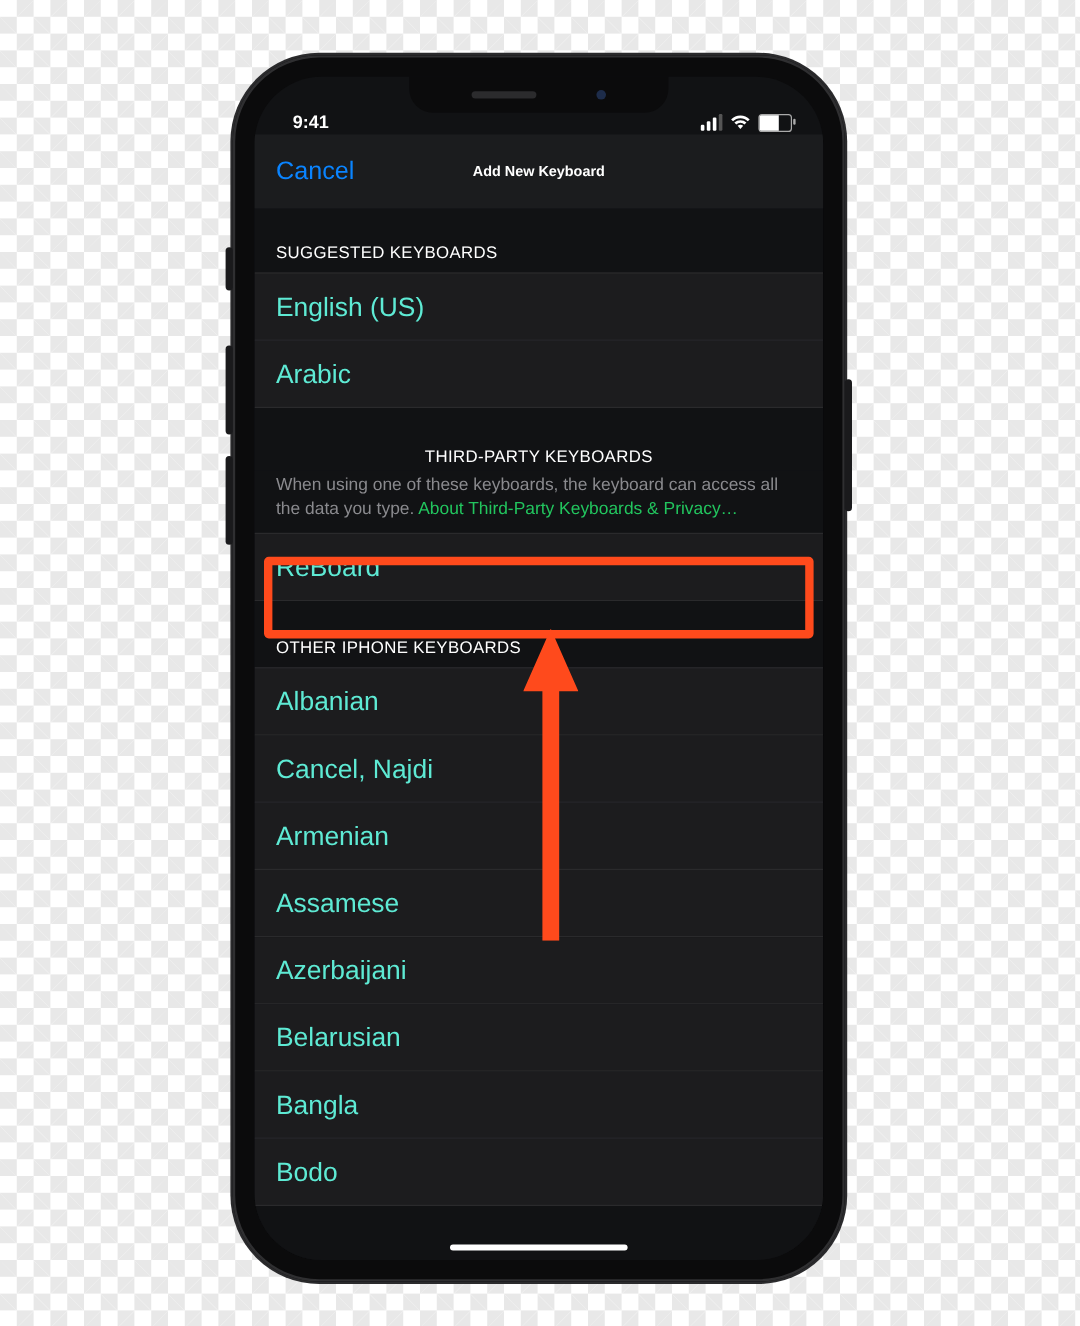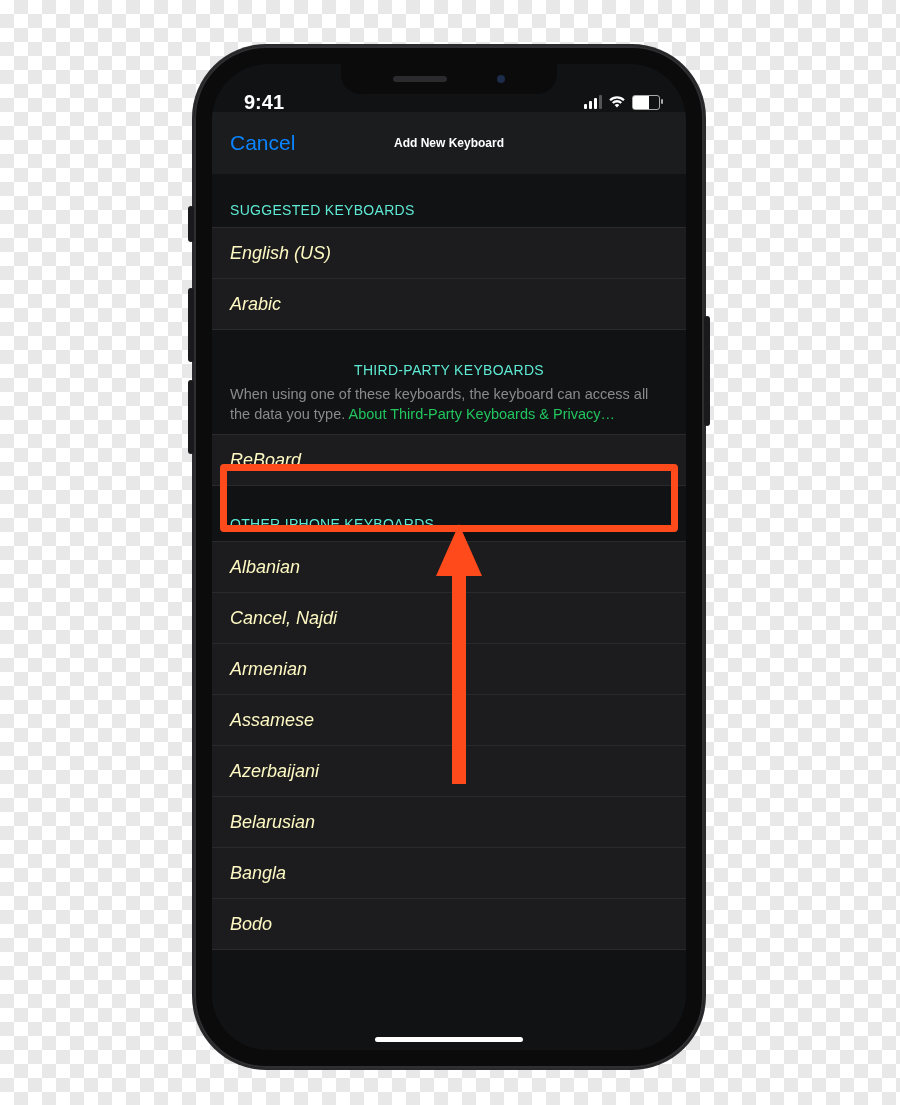--- a/index.html
+++ b/index.html
@@ -74,21 +74,21 @@
   
   .statusbar {
     position: absolute;
     top: 0; left: 0; right: 0;
     height: 48px;
     display: flex;
     align-items: center;
     justify-content: space-between;
     padding: 14px 26px 0 32px;
     color: #fff;
-    font-size: 20px;
+    font-size: 15px;
     font-weight: 600;
     z-index:4;
   }
   .status-right { display:flex; align-items:center; gap:6px; }
   .bars { display:flex; align-items:flex-end; gap:2px; }
   .bars span { width:3px; background:#fff; border-radius:1px; display:block;}
   .bars span:nth-child(1){height:5px;}
   .bars span:nth-child(2){height:8px;}
   .bars span:nth-child(3){height:11px;}
   .bars span:nth-child(4){height:14px; background:#555;}
@@ -127,41 +127,40 @@
   .content {
     position: absolute;
     top: 110px;
     bottom: 0;
     left: 0;
     right: 0;
     overflow: hidden;
     background: #111214;
   }
   .section-header {
-    color: #5eead4;
+    color: #ffffff;
     font-size: 14px;
     letter-spacing: 0.3px;
     padding: 28px 18px 9px;
     text-transform: uppercase;
     background: #111214;
   }
   .section-note {
     color: #8a8a8e;
     font-size: 14.5px;
     line-height: 1.35;
     padding: 3px 18px 0;
   }
   .section-note a { color: #22c55e; text-decoration: none; }
   .cell {
     background: #1c1c1e;
-    color: #fef9c3;
-    font-size: 18px;
+    color: #5eead4;
+    font-size: 22px;
     padding: 14.5px 18px;
     border-bottom: 0.5px solid #2a2a2c;
-    font-style: italic;
   }
   .cell:last-child { border-bottom: none; }
   .group-top { border-top: 0.5px solid #2a2a2c; }
 
   
   .highlight-box {
     position: absolute;
     left: 8px;
     right: 8px;
     border: 7px solid #ff4a1c;

